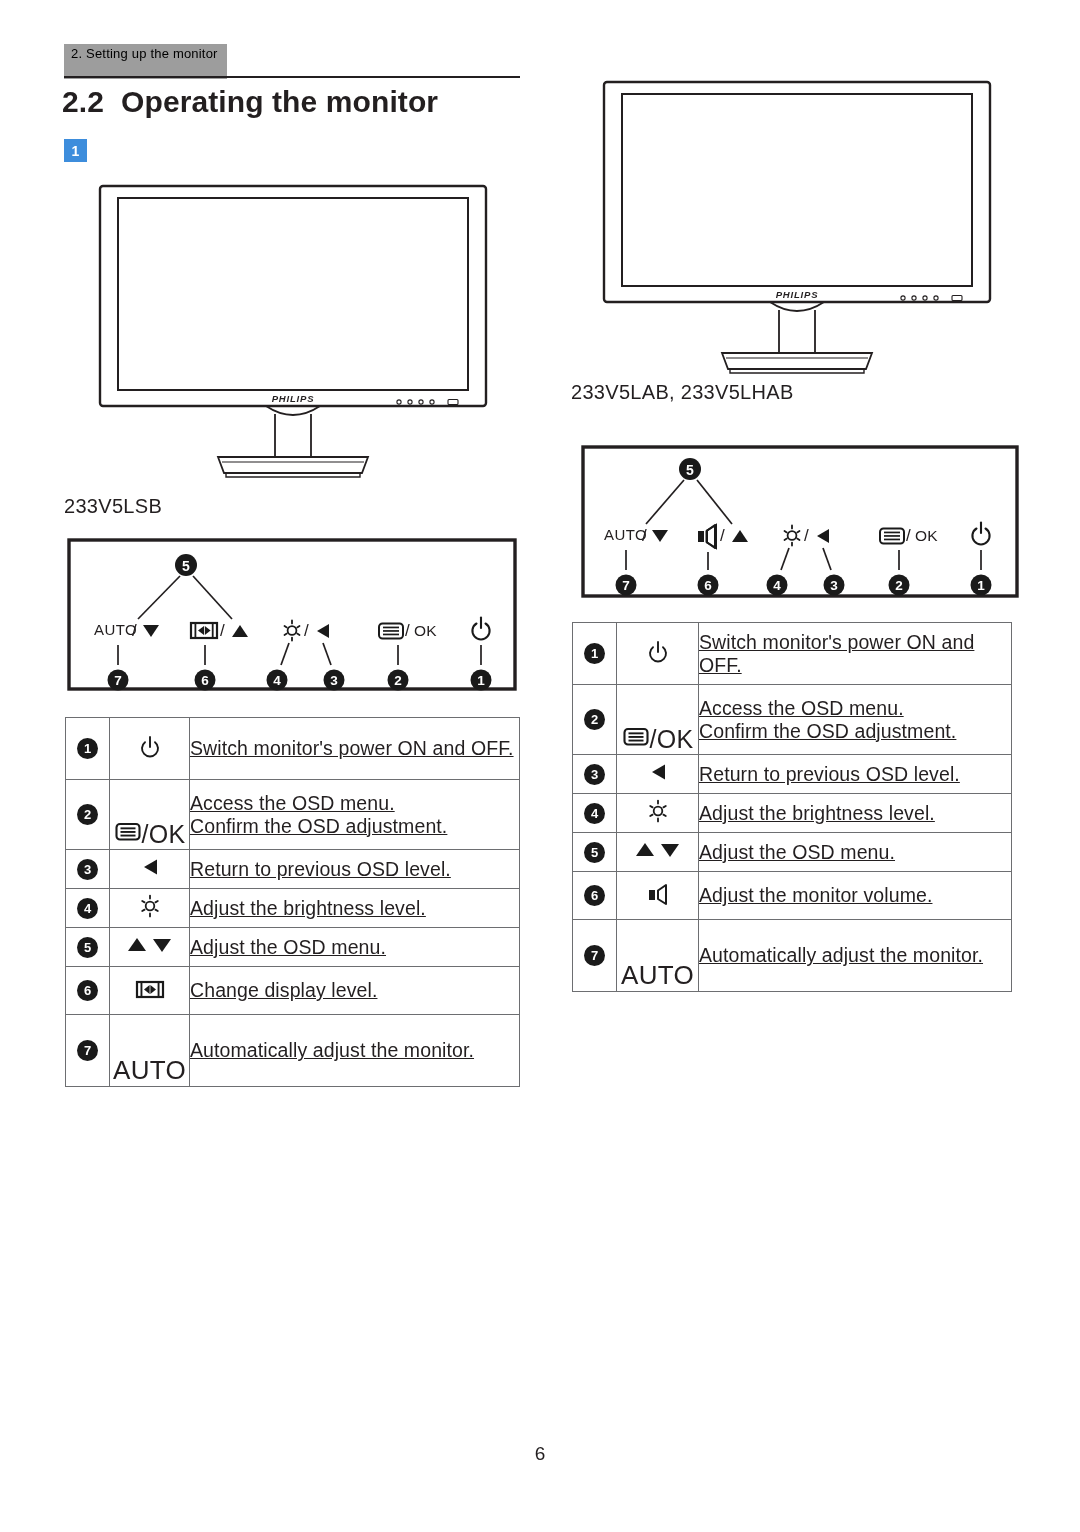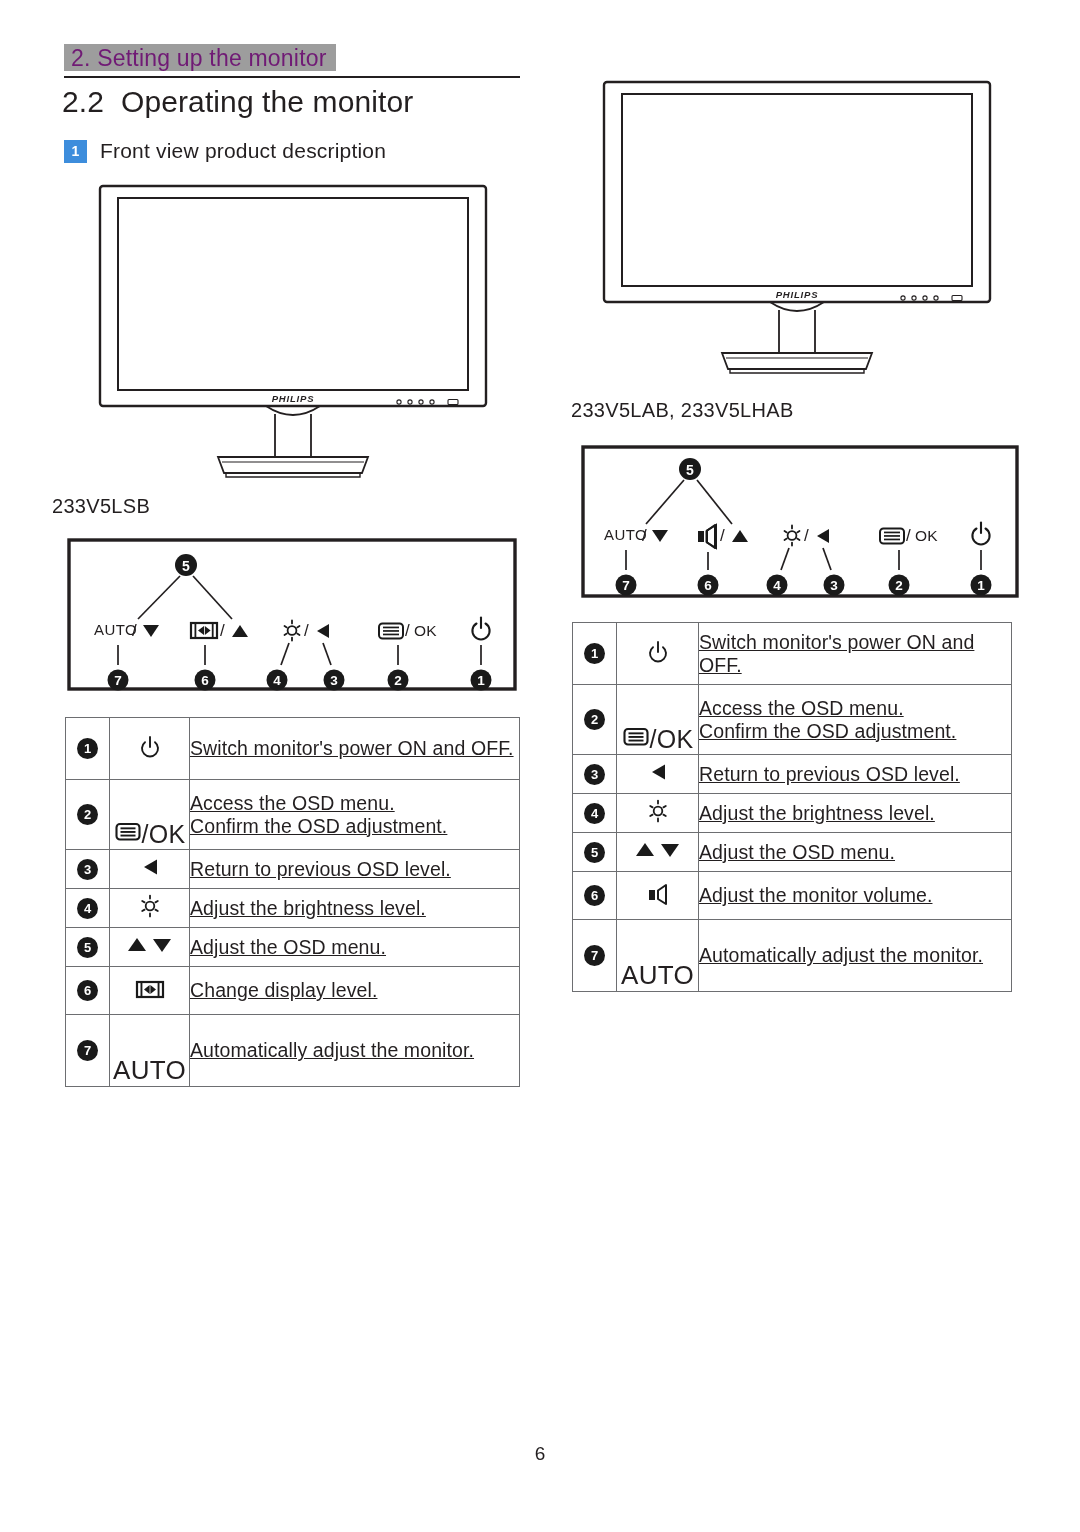--- a/index.html
+++ b/index.html
@@ -15,41 +15,41 @@
     color: #231f20;
     overflow: hidden;
   }
 
   
   .hdr-banner {
     position: absolute;
     left: 64px;
     top: 44px;
     background: #9d9d9d;
-    color: #701a75;
-    font-size: 23px;
+    color: #000000;
+    font-size: 13px;
     letter-spacing: .2px;
-    padding: 3px 9px 1px 7px;
+    padding: 3px 9px 19px 7px;
     line-height: 1;
     white-space: nowrap;
   }
   .hdr-rule {
     position: absolute;
     left: 64px;
     top: 76px;
     width: 456px;
     border-top: 2.2px solid #231f20;
   }
 
   .sec-title {
     position: absolute;
     left: 62px;
     top: 85px;
     font-size: 30px;
-    font-weight: normal;
+    font-weight: bold;
     letter-spacing: .1px;
     white-space: nowrap;
   }
   .sec-title .num { margin-right: 17px; }
 
   .sub-row {
     position: absolute;
     left: 64px;
     top: 139px;
     display: flex;
@@ -152,21 +152,20 @@
 
 <div class="hdr-banner">2. Setting up the monitor</div>
 <div class="hdr-rule"></div>
 
 <div class="sec-title">
   <span class="num">2.2</span><span>Operating the monitor</span>
 </div>
 
 <div class="sub-row">
   <span class="sub-badge">1</span>
-  <span class="sub-label">Front view product description</span>
 </div>
 
 <div class="monitor" style="left:96px; top:182px;">
   <svg width="394" height="300" viewBox="0 0 394 300">
 
     <rect x="4" y="4" width="386" height="220" rx="3" ry="3" fill="#ffffff" stroke="#231f20" stroke-width="2.4"></rect>
 
     <rect x="22" y="16" width="350" height="192" fill="#ffffff" stroke="#231f20" stroke-width="2"></rect>
 
     <text x="197" y="220" font-family="'Liberation Sans', sans-serif" font-size="9.5" font-weight="bold" letter-spacing="0.8" text-anchor="middle" fill="#231f20">PHILIPS</text>
@@ -180,21 +179,21 @@
     <path d="M170 224 Q197 242 224 224" fill="none" stroke="#231f20" stroke-width="1.8"></path>
 
     <path d="M179 232 L179 275 M215 232 L215 275" fill="none" stroke="#231f20" stroke-width="1.8"></path>
 
     <path d="M122 275 L272 275 L266 291 L128 291 Z" fill="#ffffff" stroke="#231f20" stroke-width="1.8"></path>
     <path d="M126 280 L268 280" fill="none" stroke="#231f20" stroke-width="1.1"></path>
     <path d="M130 291 L130 295 L264 295 L264 291" fill="none" stroke="#231f20" stroke-width="1.4"></path>
   </svg>
 </div>
 
-<div class="model-label" style="left:52px; top:495px;">233V5LSB</div>
+<div class="model-label" style="left:64px; top:495px;">233V5LSB</div>
 
 <div class="panel" style="left:66px; top:537px;">
   <svg width="452" height="155" viewBox="0 0 452 155">
     <rect x="3" y="3" width="446" height="149" fill="#ffffff" stroke="#231f20" stroke-width="3.4"></rect>
 
     <circle cx="120" cy="28" r="11" fill="#1a1a1a"></circle>
     <text x="120" y="33.5" font-family="'Liberation Sans', sans-serif" font-size="14" font-weight="bold" text-anchor="middle" fill="#ffffff">5</text>
     <path d="M114 39 L72 82" stroke="#231f20" stroke-width="1.7" fill="none"></path>
     <path d="M127 39 L166 82" stroke="#231f20" stroke-width="1.7" fill="none"></path>
 
@@ -392,21 +391,21 @@
     <circle cx="336" cy="220" r="2.1" fill="none" stroke="#231f20" stroke-width="1.1"></circle>
     <rect x="352" y="217.5" width="10" height="5" rx="1" fill="none" stroke="#231f20" stroke-width="1.1"></rect>
     <path d="M170 224 Q197 242 224 224" fill="none" stroke="#231f20" stroke-width="1.8"></path>
     <path d="M179 232 L179 275 M215 232 L215 275" fill="none" stroke="#231f20" stroke-width="1.8"></path>
     <path d="M122 275 L272 275 L266 291 L128 291 Z" fill="#ffffff" stroke="#231f20" stroke-width="1.8"></path>
     <path d="M126 280 L268 280" fill="none" stroke="#231f20" stroke-width="1.1"></path>
     <path d="M130 291 L130 295 L264 295 L264 291" fill="none" stroke="#231f20" stroke-width="1.4"></path>
   </svg>
 </div>
 
-<div class="model-label" style="left:571px; top:399px;text-align:center;">233V5LAB, 233V5LHAB</div>
+<div class="model-label" style="left:571px; top:381px;text-align:center;">233V5LAB, 233V5LHAB</div>
 
 <div class="panel" style="left:580px; top:444px;">
   <svg width="440" height="155" viewBox="0 0 440 155">
     <rect x="3" y="3" width="434" height="149" fill="#ffffff" stroke="#231f20" stroke-width="3.4"></rect>
 
     <circle cx="110" cy="25" r="11" fill="#1a1a1a"></circle>
     <text x="110" y="30.5" font-family="'Liberation Sans', sans-serif" font-size="14" font-weight="bold" text-anchor="middle" fill="#ffffff">5</text>
     <path d="M104 36 L66 80" stroke="#231f20" stroke-width="1.7" fill="none"></path>
     <path d="M117 36 L152 80" stroke="#231f20" stroke-width="1.7" fill="none"></path>
 

